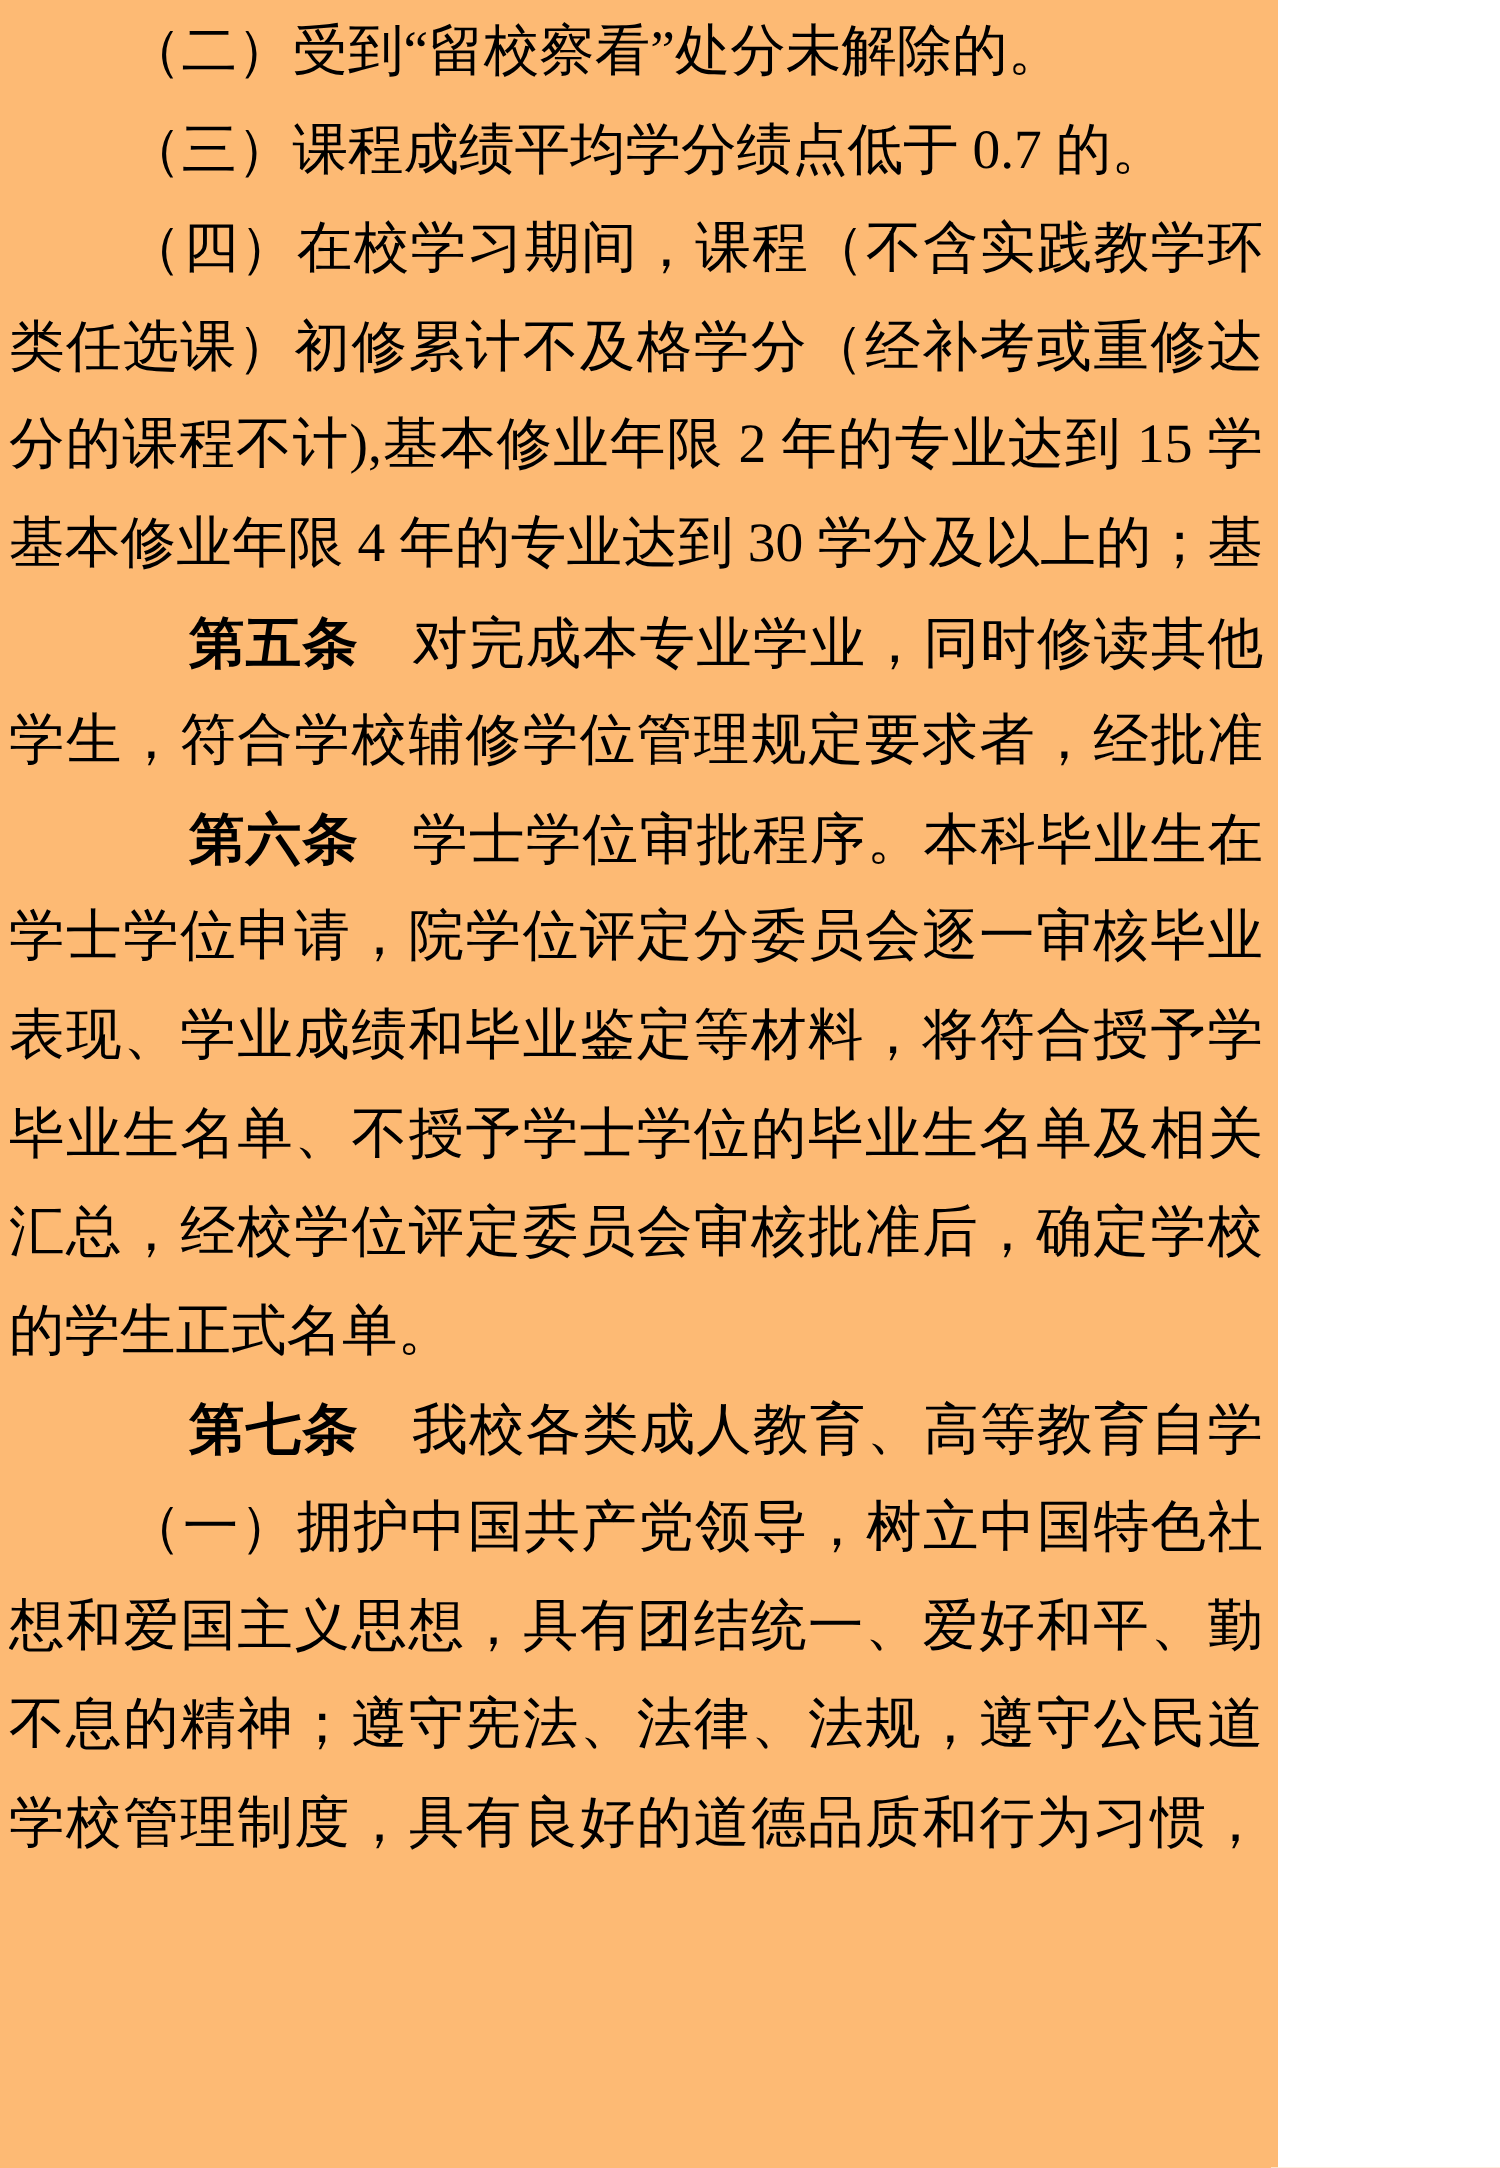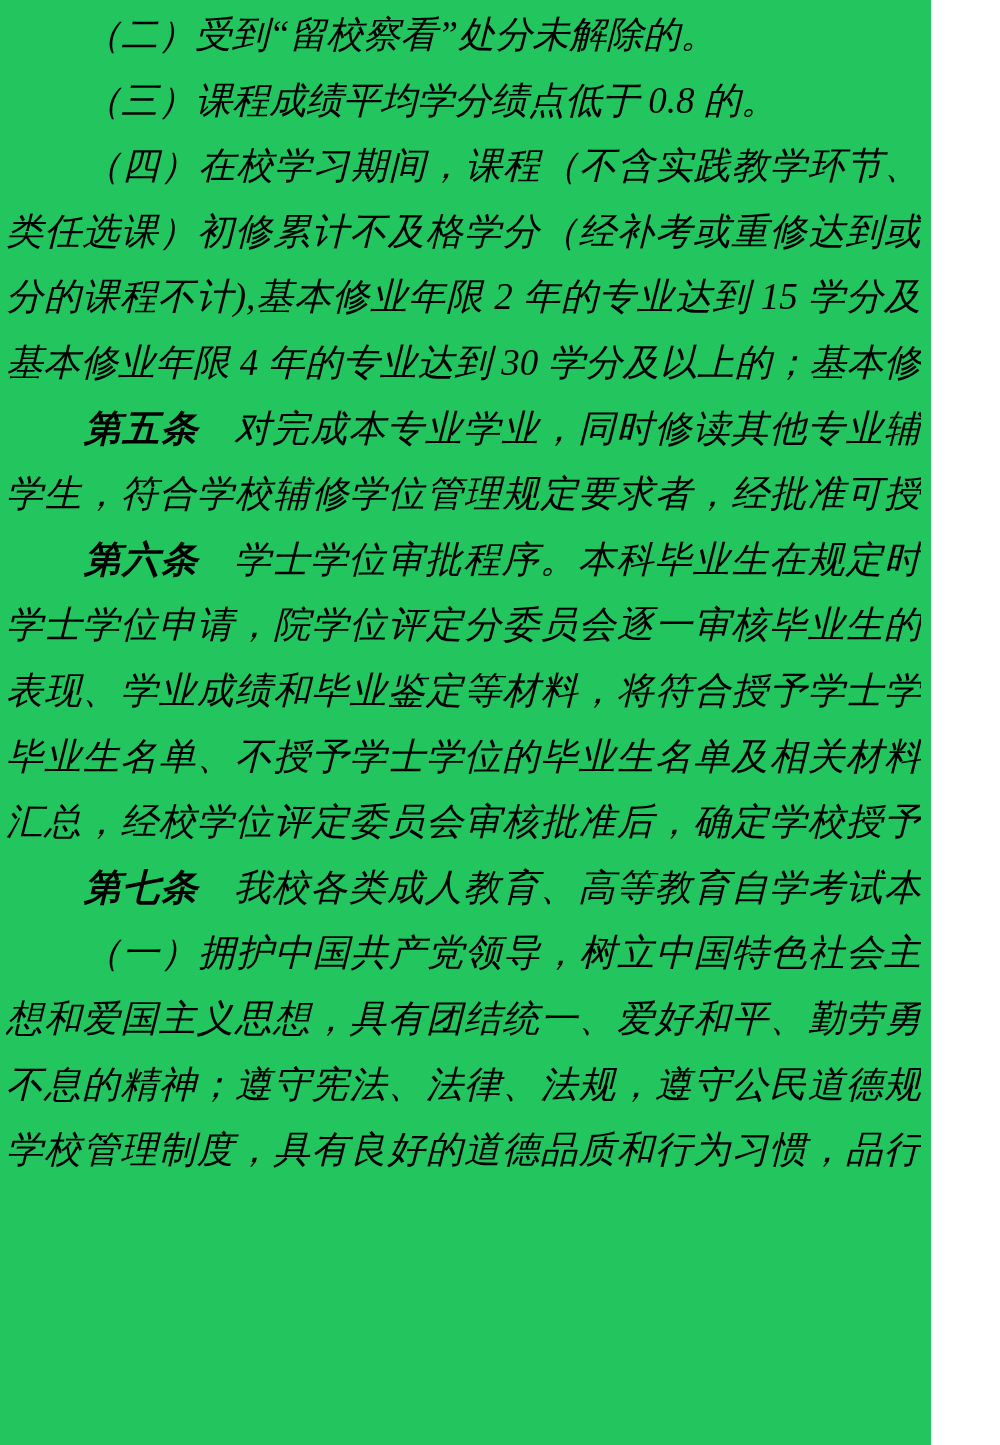--- a/index.html
+++ b/index.html
@@ -2,29 +2,28 @@
 <html lang="zh"><head>
 <meta charset="utf-8">
 <style>
   html, body {
     margin: 0;
     padding: 0;
     background: #ffffff;
   }
   .page {
     position: relative;
-    width: 931px;
+    width: 852px;
     height: 1445px;
-    background: #22c55e;
+    background: #fdba74;
     box-sizing: border-box;
     padding: 2px 10px 0 6px;
     overflow: hidden;
     font-family: "Liberation Serif", "DejaVu Serif", serif;
     color: #000000;
-    font-style: italic;
   }
   .doc-body {
     width: 100%;
   }
   .line {
     font-size: 37px;
     line-height: 65.6px;
     height: 65.6px;
     overflow: hidden;
     text-align: justify;
@@ -35,39 +34,41 @@
   .line.stretch {
     text-align-last: justify;
   }
   .line.indent {
     text-indent: 78px;
   }
   .term {
     font-weight: bold;
     font-family: "Liberation Sans", "DejaVu Sans", sans-serif;
     margin-right: 0.95em;
+    margin-left: 42px;
   }
 </style>
 </head>
 <body>
 
 <div class="page">
   <div class="doc-body">
       <div class="line indent"><span class="txt">（二）受到“留校察看”处分未解除的。</span></div>
-      <div class="line indent"><span class="txt">（三）课程成绩平均学分绩点低于 0.8 的。</span></div>
+      <div class="line indent"><span class="txt">（三）课程成绩平均学分绩点低于 0.7 的。</span></div>
       <div class="line stretch indent"><span class="txt">（四）在校学习期间，课程（不含实践教学环节、人文素质</span></div>
       <div class="line stretch"><span class="txt">类任选课）初修累计不及格学分（经补考或重修达到或超过 75</span></div>
       <div class="line stretch"><span class="txt">分的课程不计),基本修业年限 2 年的专业达到 15 学分及以上的；</span></div>
       <div class="line stretch"><span class="txt">基本修业年限 4 年的专业达到 30 学分及以上的；基本修业年限 5</span></div>
       <div class="line stretch indent"><span class="term">第五条</span><span class="txt">对完成本专业学业，同时修读其他专业辅修学位的</span></div>
       <div class="line stretch"><span class="txt">学生，符合学校辅修学位管理规定要求者，经批准可授予辅修学</span></div>
       <div class="line stretch indent"><span class="term">第六条</span><span class="txt">学士学位审批程序。本科毕业生在规定时间内提出</span></div>
       <div class="line stretch"><span class="txt">学士学位申请，院学位评定分委员会逐一审核毕业生的政治思想</span></div>
       <div class="line stretch"><span class="txt">表现、学业成绩和毕业鉴定等材料，将符合授予学士学位标准的</span></div>
       <div class="line stretch"><span class="txt">毕业生名单、不授予学士学位的毕业生名单及相关材料报教务处</span></div>
       <div class="line stretch"><span class="txt">汇总，经校学位评定委员会审核批准后，确定学校授予学士学位</span></div>
+      <div class="line"><span class="txt">的学生正式名单。</span></div>
       <div class="line stretch indent"><span class="term">第七条</span><span class="txt">我校各类成人教育、高等教育自学考试本科毕业生</span></div>
       <div class="line stretch indent"><span class="txt">（一）拥护中国共产党领导，树立中国特色社会主义共同理</span></div>
       <div class="line stretch"><span class="txt">想和爱国主义思想，具有团结统一、爱好和平、勤劳勇敢、自强</span></div>
       <div class="line stretch"><span class="txt">不息的精神；遵守宪法、法律、法规，遵守公民道德规范，遵守</span></div>
       <div class="line stretch"><span class="txt">学校管理制度，具有良好的道德品质和行为习惯，品行端正，诚</span></div>
     </div>
 </div>
 
 </body></html>

